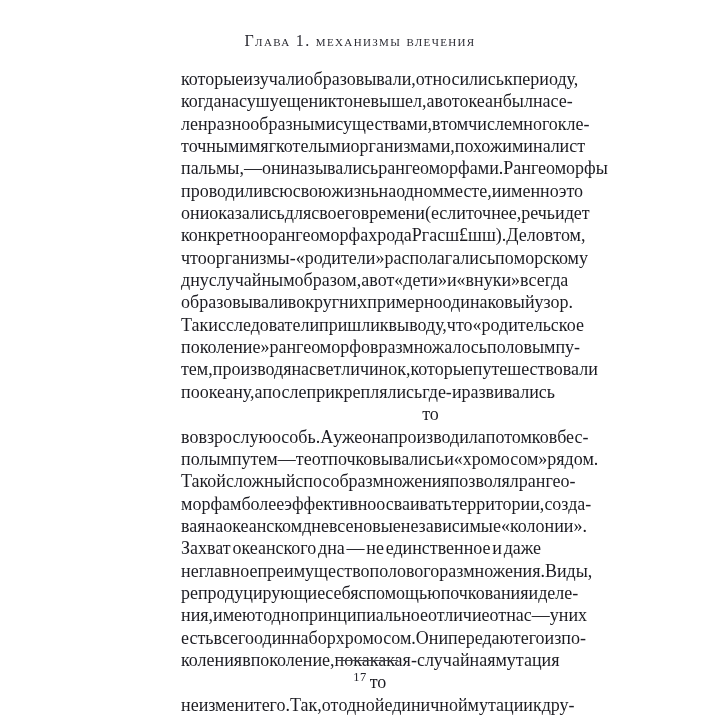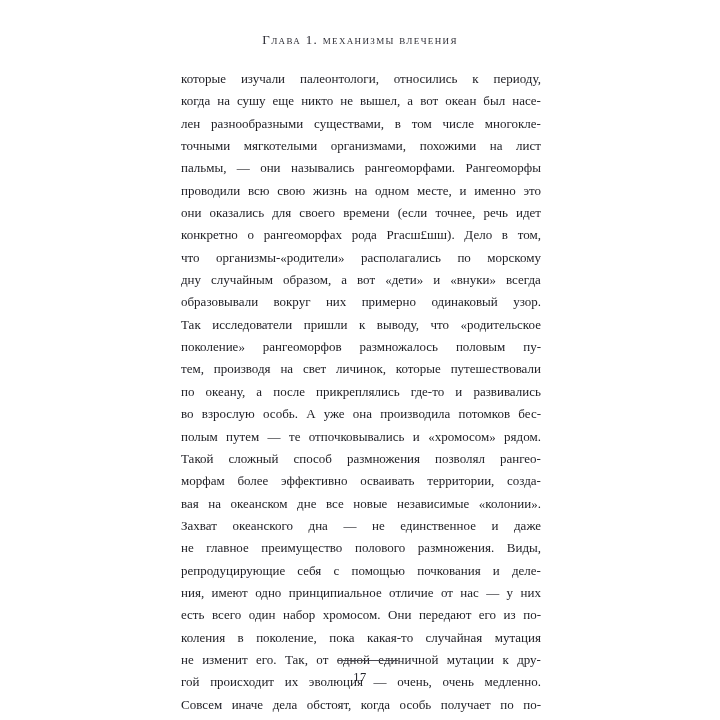--- a/index.html
+++ b/index.html
@@ -25,40 +25,40 @@
   }
 
   
   .running-head {
     position: absolute;
     top: 32px;
     left: 0;
     width: 720px;
     text-align: center;
     font-family: "Liberation Serif", "DejaVu Serif", serif;
-    font-size: 13px;
+    font-size: 16px;
     font-variant: small-caps;
     text-transform: lowercase;
     letter-spacing: 1.35px;
     color: #2b2b33;
     white-space: nowrap;
   }
   .running-head::first-letter { text-transform: uppercase; }
 
   
   .textblock {
     position: absolute;
     top: 68px;
     left: 181px;
     width: 360px;
   }
 
   .line {
     display: block;
-    font-size: 13px;
+    font-size: 18px;
     line-height: 22.35px;
     color: #1c1c22;
     white-space: nowrap;
     letter-spacing: 0;
   }
 
   
   .line.j {
     display: flex;
     justify-content: space-between;
@@ -92,21 +92,21 @@
 <body>
 
 <div class="page">
 
   <div class="running-head">Глава 1. Механизмы влечения</div>
 
   <div class="textblock">
     <span class="line j">
         <span>которые</span>
         <span>изучали</span>
-        <span>палеонтологи,</span>
+        <span>образовывали,</span>
         <span>относились</span>
         <span>к</span>
         <span>периоду,</span>
       </span>
     <span class="line j">
         <span>когда</span>
         <span>на</span>
         <span>сушу</span>
         <span>еще</span>
         <span>никто</span>

